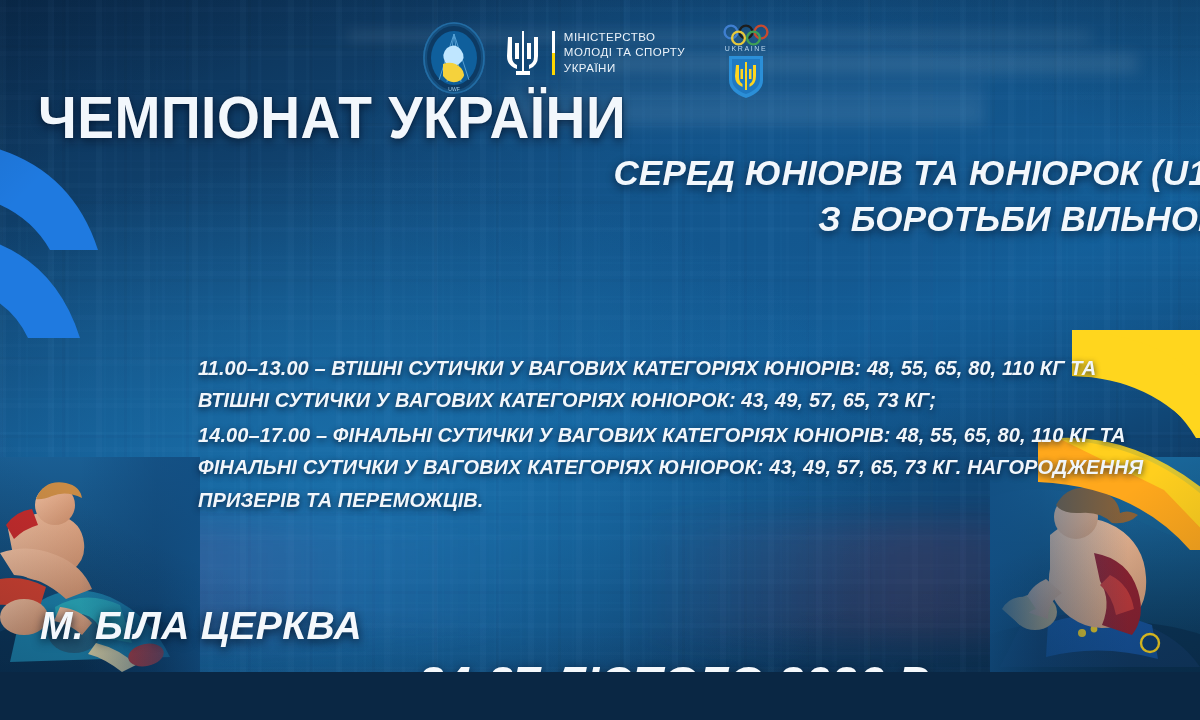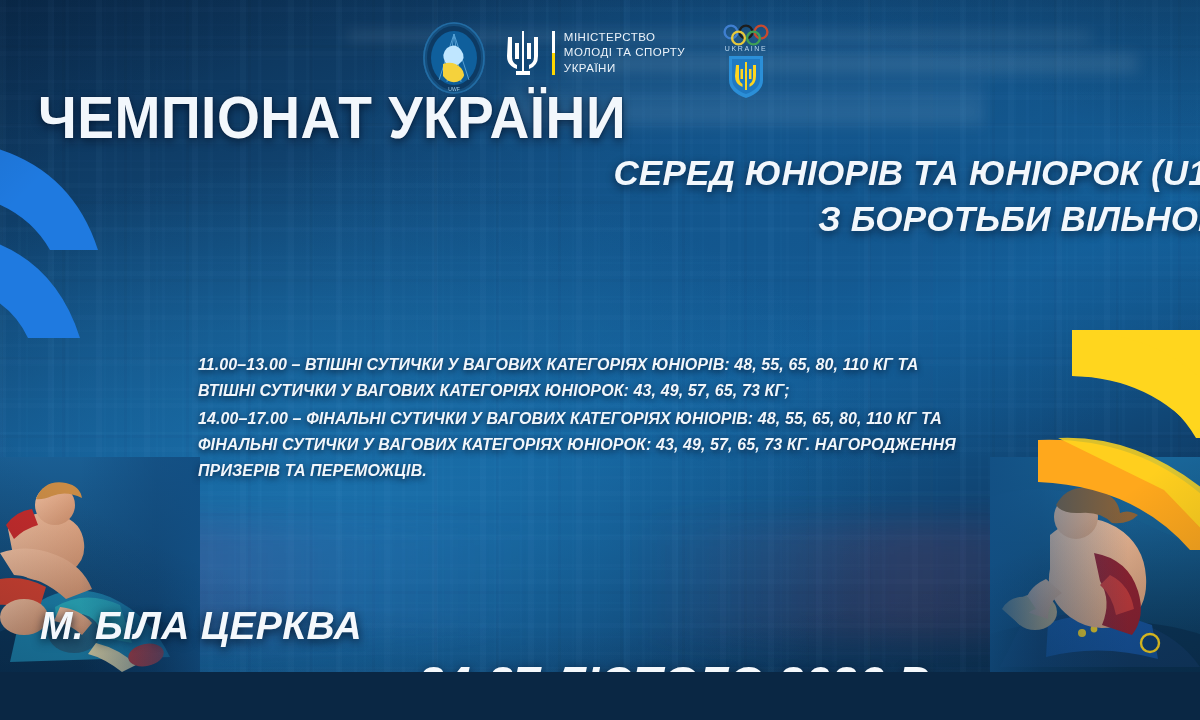--- a/index.html
+++ b/index.html
@@ -139,21 +139,21 @@
     font-size:19px; font-weight:bold; font-style:italic;
     color:#f0f6fb; letter-spacing:.3px;
     text-shadow:0 2px 7px rgba(0,20,42,.75);
     white-space:nowrap;
   }
   .schedule {
     position:absolute; left:198px; top:352px; width:800px; z-index:7;
   }
   .sched-block { margin-bottom:2px; }
   .sched-line {
-    font-size:16px; font-weight:bold; font-style:italic;
+    font-size:20px; font-weight:bold; font-style:italic;
     color:#f1f6fb; line-height:1.62; letter-spacing:.1px;
     text-shadow:0 2px 6px rgba(0,18,40,.8);
     white-space:nowrap;
   }
 
   
   .city {
     position:absolute; left:40px; top:604px; z-index:8;
     font-size:39px; font-weight:bold; font-style:italic;
     color:#f4f8fc; letter-spacing:.3px;

